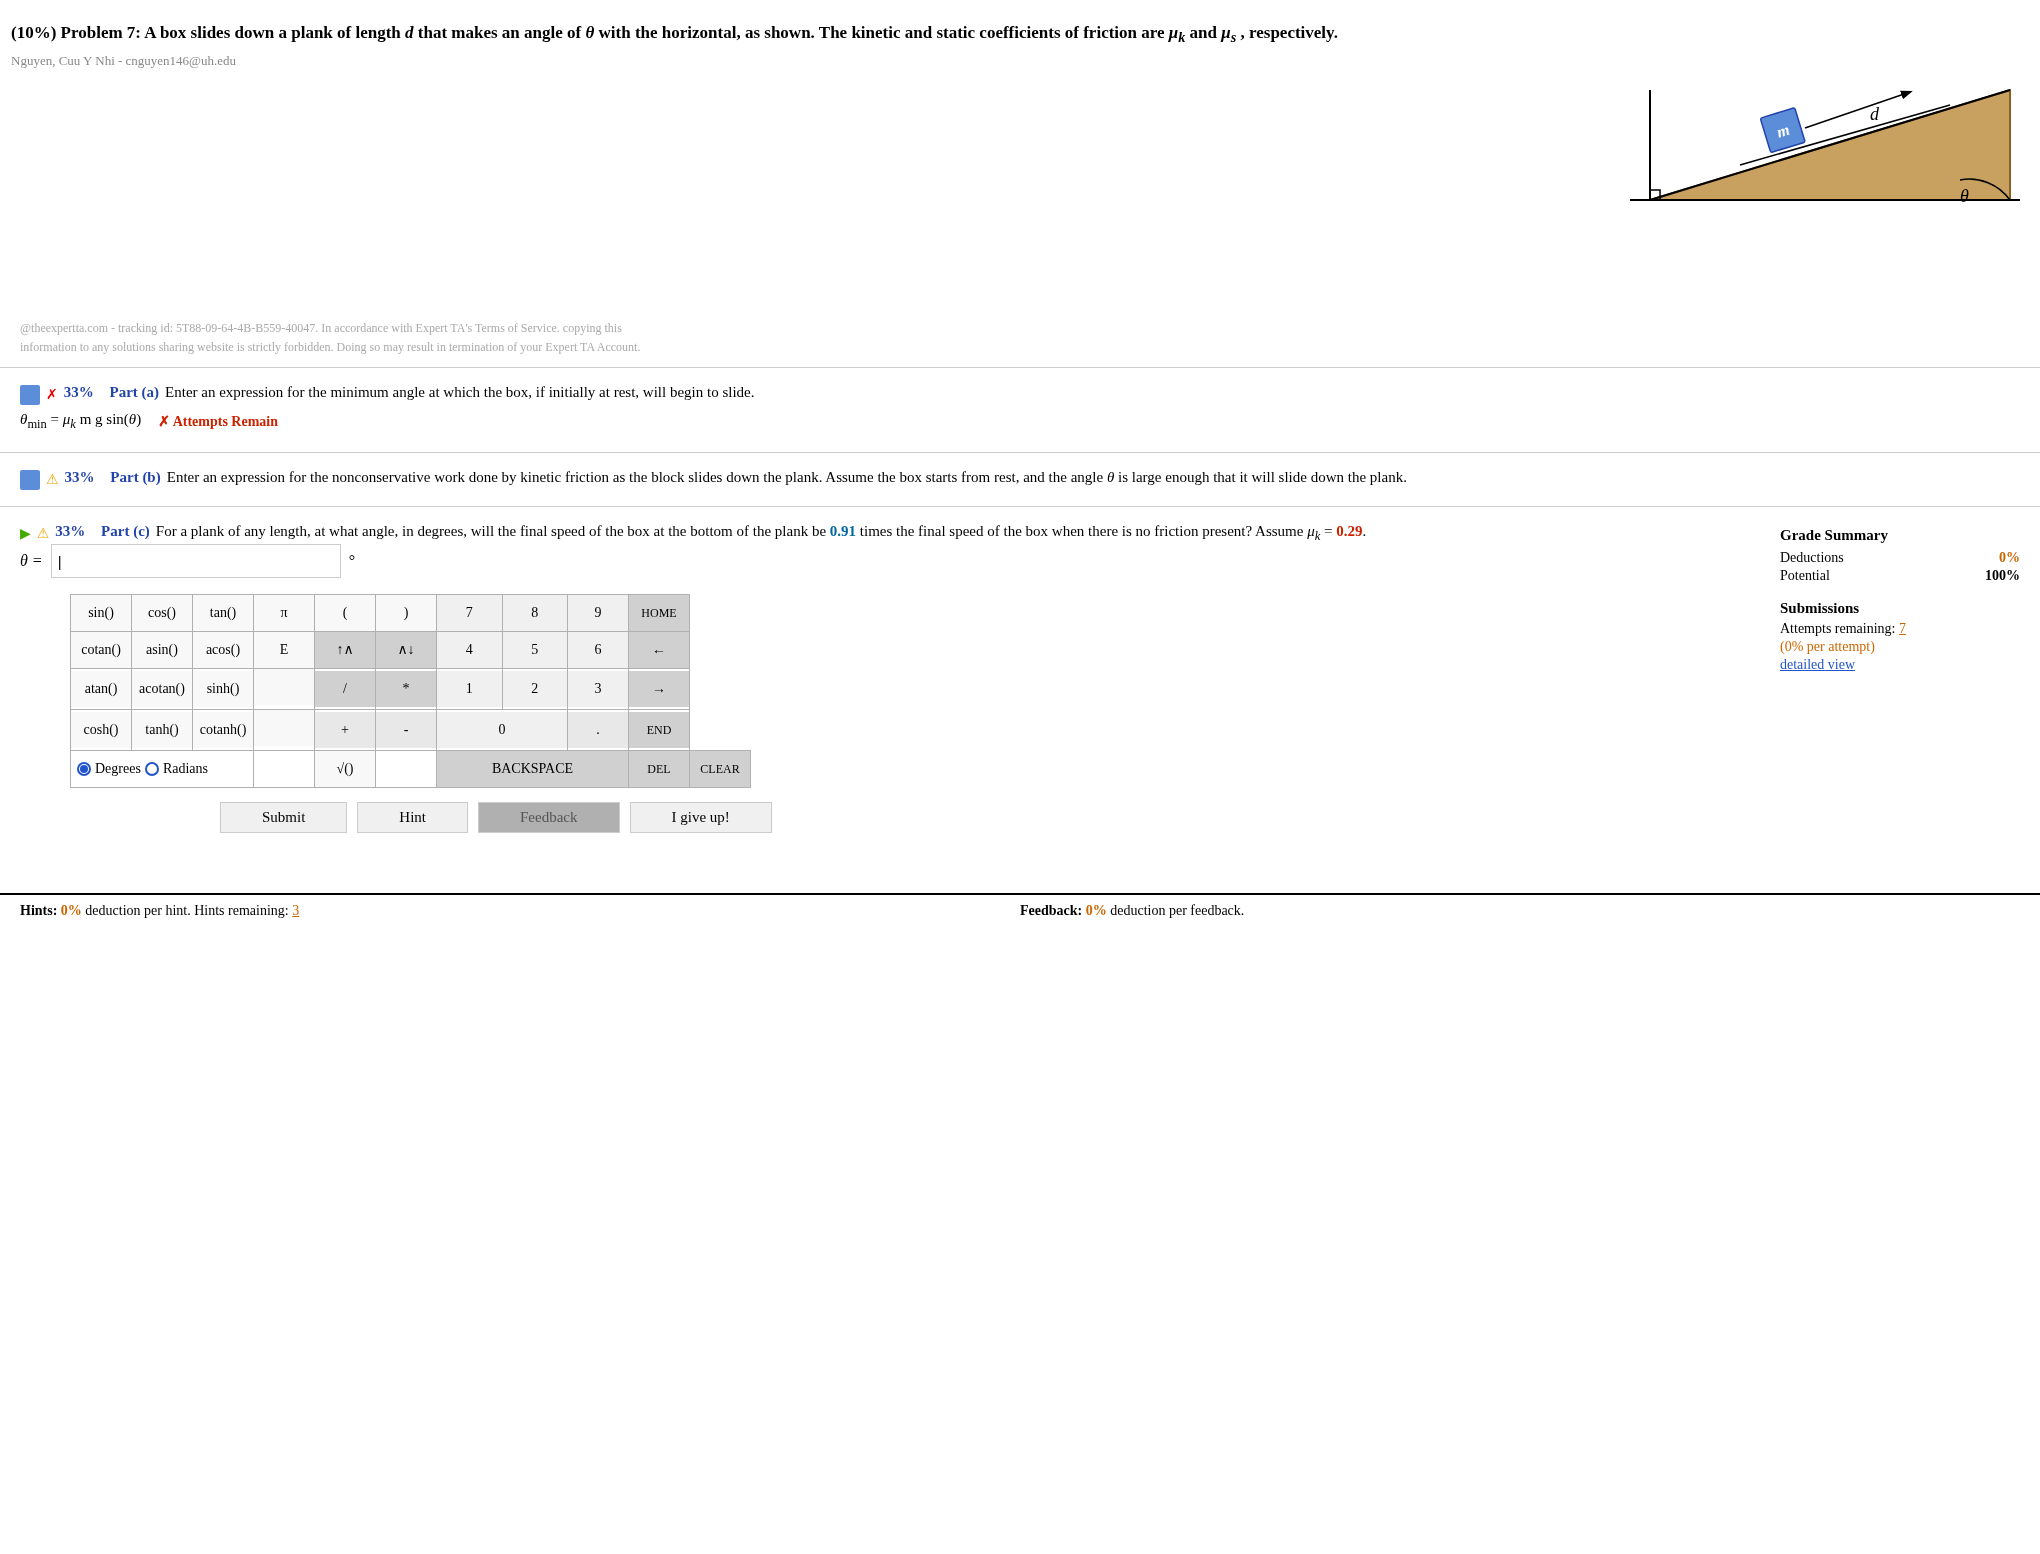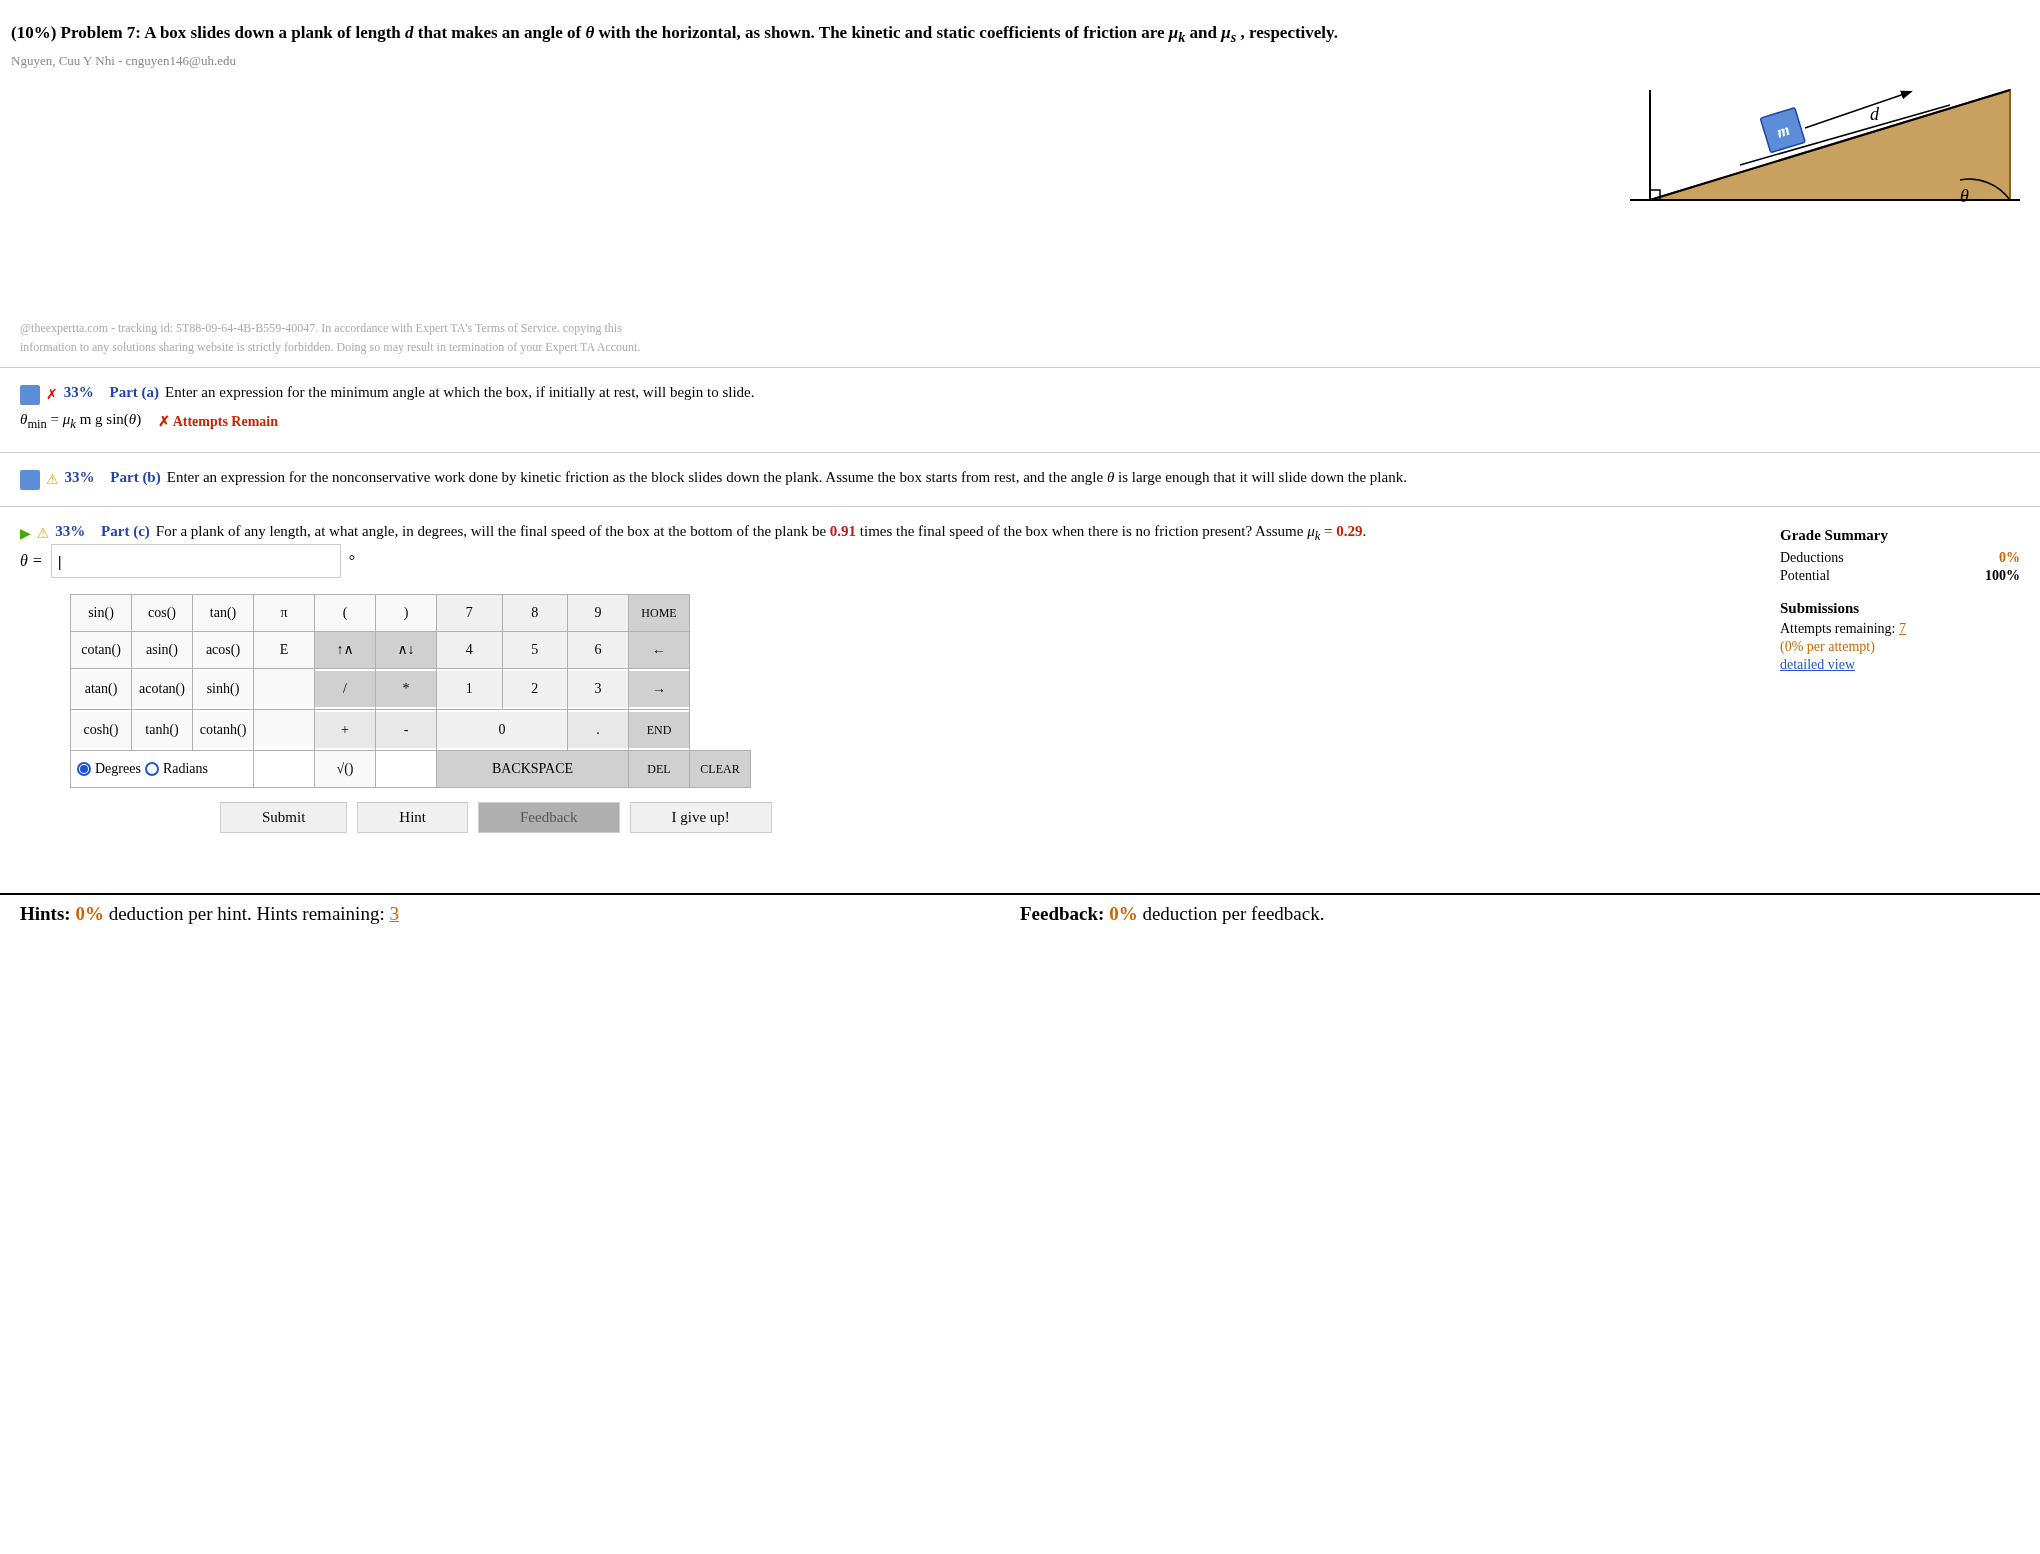--- a/index.html
+++ b/index.html
@@ -28,21 +28,21 @@
     .part-icon { display: inline-block; width: 20px; height: 20px; background: #5b8dd9; border-radius: 2px; flex-shrink: 0; margin-top: 1px; }
     .x-icon { color: #e00; font-size: 14px; flex-shrink: 0; margin-top: 2px; }
     .warning-icon { color: #e8a000; font-size: 14px; flex-shrink: 0; margin-top: 2px; }
     .arrow-icon { color: #4a0; font-size: 14px; flex-shrink: 0; margin-top: 2px; }
     .part-label { color: #2244aa; font-weight: bold; }
     .part-text { font-size: 15px; flex: 1; }
     .attempts-remain { color: #cc2200; font-weight: bold; font-size: 14px; margin-left: 4px; }
     .answer-line { margin: 6px 0 4px 0; font-size: 15px; display: flex; align-items: center; gap: 13px; }
 
     
-    .highlight-val { color: #b91c1c; font-weight: bold; }
+    .highlight-val { color: #0369a1; font-weight: bold; }
     .highlight-mu { color: #cc2200; font-weight: bold; }
     .theta-input-row { display: flex; align-items: center; gap: 8px; margin-bottom: 16px; }
     .theta-label { font-size: 16px; font-style: italic; }
     .answer-input { width: 290px; height: 34px; border: 1px solid #ccc; padding: 2px 6px; font-size: 15px; background: #fff; }
     .degree-symbol { font-size: 16px; }
 
     
     .calculator { margin-left: 50px; }
     .calc-btn {
       display: inline-block; min-width: 70px; height: 36px; line-height: 36px;
@@ -83,21 +83,21 @@
     .submissions-title { font-weight: bold; font-size: 15px; margin-bottom: 4px; }
     .sub-row { font-size: 14px; margin: 2px 0; }
     .sub-val-orange { color: #cc6600; }
     .sub-val-underline { color: #cc6600; text-decoration: underline; }
     .detail-link { color: #2255cc; text-decoration: underline; cursor: pointer; font-size: 14px; }
 
     
     .hints-bar {
       position: absolute; bottom: 0; left: 0; right: 0;
       border-top: 2px solid #000; display: flex;
-      background: #fff; padding: 8px 20px; font-size: 19px;
+      background: #fff; padding: 8px 20px; font-size: 14px;
     }
     .hints-left { flex: 1; }
     .hints-right { flex: 1; }
     .orange-val { color: #cc6600; font-weight: bold; }
     .orange-underline { color: #cc6600; text-decoration: underline; }
 
     
     .part-c-container { position: relative; }
 
     

